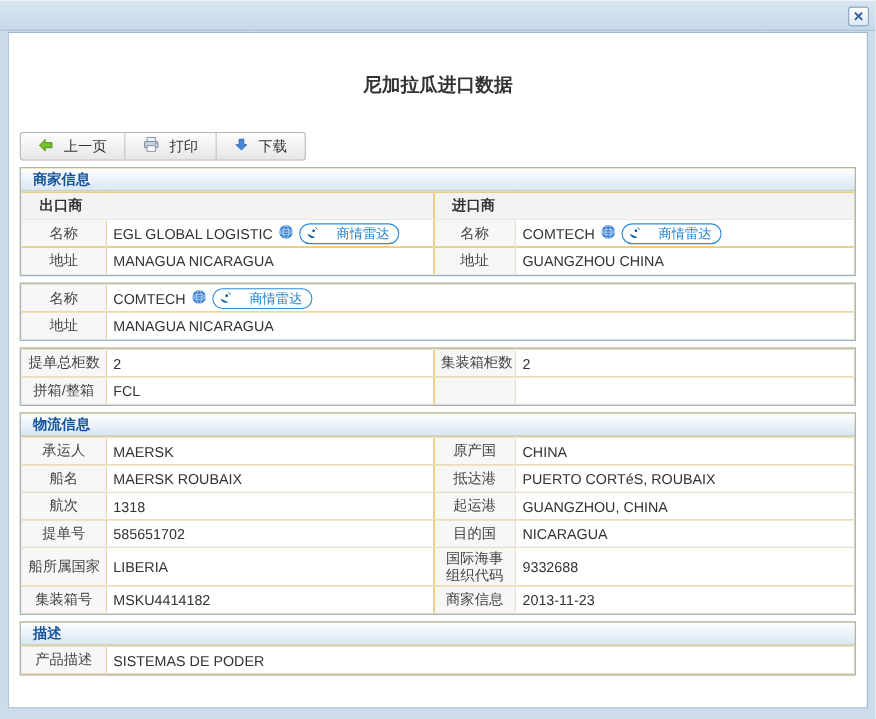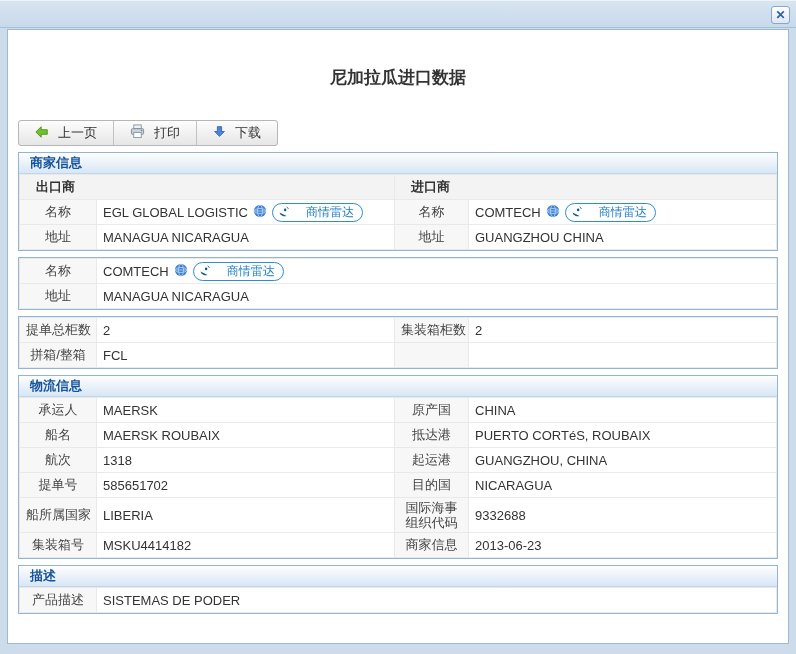--- a/index.html
+++ b/index.html
@@ -287,21 +287,21 @@
       <tr>
         <td class="lbl">船所属国家</td>
         <td class="val">LIBERIA</td>
         <td class="lbl wrap">国际海事组织代码</td>
         <td class="val">9332688</td>
       </tr>
       <tr>
         <td class="lbl">集装箱号</td>
         <td class="val">MSKU4414182</td>
         <td class="lbl">商家信息</td>
-        <td class="val">2013-06-23</td>
+        <td class="val">2013-11-23</td>
       </tr>
     </tbody>
       </table>
   </div>
 
   
   <div class="section">
     <div class="section-header">描述</div>
     <table>
       <colgroup>

